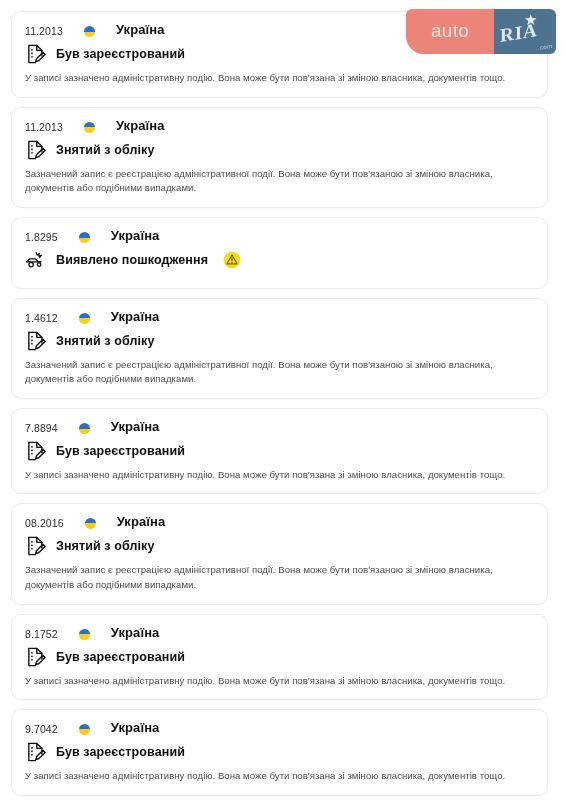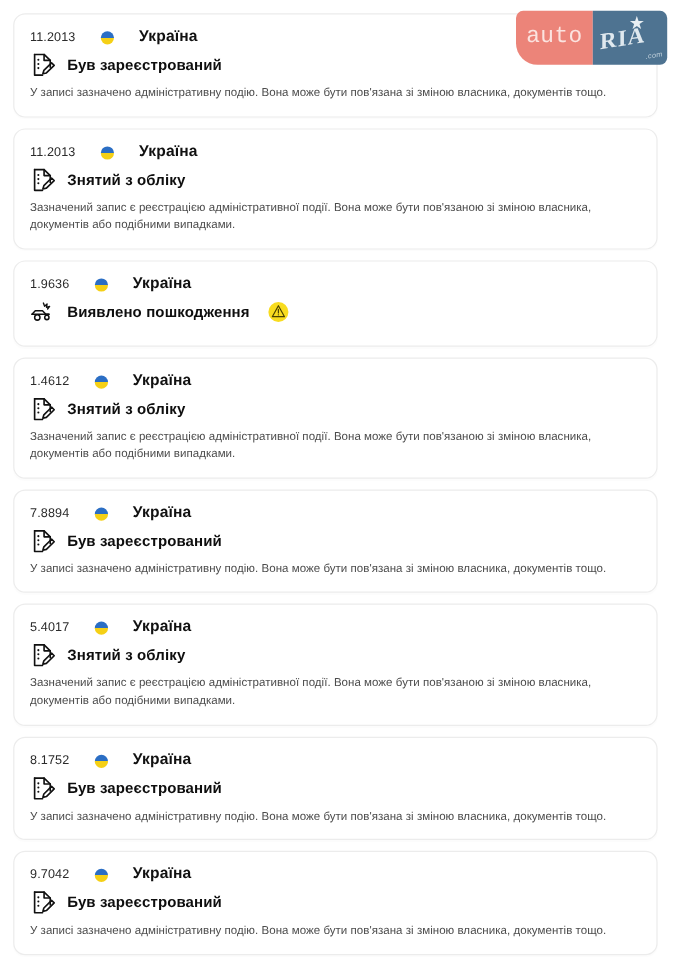--- a/index.html
+++ b/index.html
@@ -24,28 +24,27 @@
   .logo-wrap {
     position: absolute;
     top: 9px;
     right: 10px;
     display: flex;
     align-items: stretch;
     height: 45px;
     z-index: 5;
   }
   .logo-auto {
-    width: 64px;
+    width: 88px;
     height: 45px;
     background: #ec8479;
     border-radius: 6px 0 0 18px;
     display: flex;
     align-items: center;
     justify-content: center;
-    font-family: Liberation Mono, monospace;
   }
   .logo-auto span {
     color: #fbe3df;
     font-size: 19px;
     letter-spacing: 0.3px;
     font-weight: 400;
     line-height: 1;
     padding-bottom: 2px;
   }
   .logo-ria {
@@ -225,21 +224,21 @@
     </svg>
           </span>
       <span class="card-title">Знятий з обліку</span>
 
     </div>
     <div class="card-desc">Зазначений запис є реєстрацією адміністративної події. Вона може бути пов'язаною зі зміною власника, документів або подібними випадками.</div>
   </div>
 
   <div class="card">
     <div class="card-head">
-      <span class="card-date">1.9636</span>
+      <span class="card-date">1.8295</span>
       <span class="flag"></span>
       <span class="card-country">Україна</span>
     </div>
     <div class="card-title-row">
       <span class="icon-slot">
             <svg class="evt-icon" viewBox="0 0 26 22" fill="none" xmlns="http://www.w3.org/2000/svg">
       <path d="M13.2 2.2l1.2 3.1 2.4-2.2-0.5 3.3 3-0.9-2 2.6" stroke="#111" stroke-width="1.4" stroke-linejoin="round" stroke-linecap="round"></path>
       <path d="M2 13.2l3.2-3.4h7.1l3.3 3.4h3.1" stroke="#111" stroke-width="1.5" stroke-linejoin="round" stroke-linecap="round"></path>
       <path d="M2 13.2h16.7" stroke="#111" stroke-width="1.5" stroke-linecap="round"></path>
       <circle cx="7.2" cy="16.4" r="2.6" stroke="#111" stroke-width="1.5"></circle>
@@ -301,21 +300,21 @@
     </svg>
           </span>
       <span class="card-title">Був зареєстрований</span>
 
     </div>
     <div class="card-desc">У записі зазначено адміністративну подію. Вона може бути пов'язана зі зміною власника, документів тощо.</div>
   </div>
 
   <div class="card">
     <div class="card-head">
-      <span class="card-date">5.4017</span>
+      <span class="card-date">08.2016</span>
       <span class="flag"></span>
       <span class="card-country">Україна</span>
     </div>
     <div class="card-title-row">
       <span class="icon-slot">
             <svg class="evt-icon" viewBox="0 0 24 24" fill="none" xmlns="http://www.w3.org/2000/svg">
       <path d="M4.2 2.6h8.6l5.6 5.4v6.3" stroke="#111" stroke-width="1.5" stroke-linejoin="round" stroke-linecap="round"></path>
       <path d="M4.2 2.6v18.8h7.2" stroke="#111" stroke-width="1.5" stroke-linejoin="round" stroke-linecap="round"></path>
       <path d="M12.8 2.6V8h5.6" stroke="#111" stroke-width="1.5" stroke-linejoin="round" stroke-linecap="round"></path>
       <circle cx="7.6" cy="7.4" r="0.95" fill="#111"></circle>

